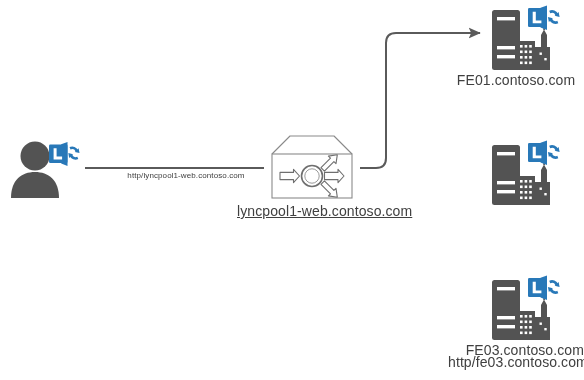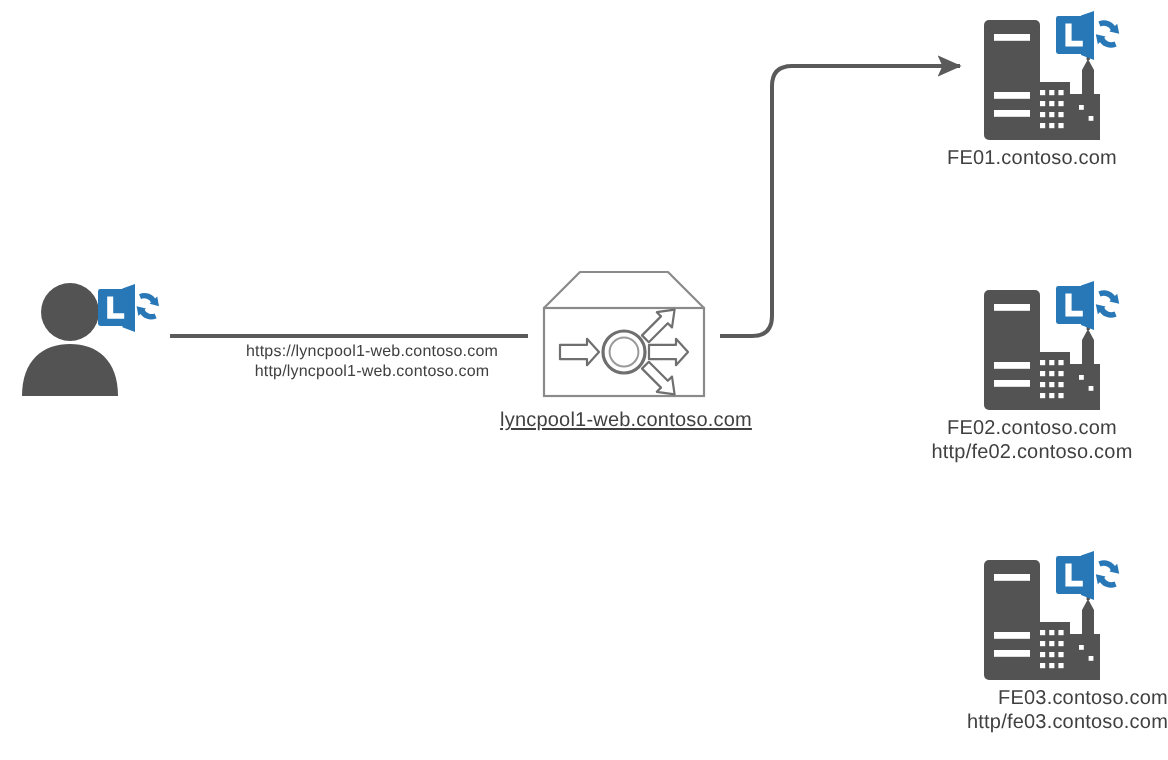--- a/index.html
+++ b/index.html
@@ -15,21 +15,21 @@
     width: 584px;
     height: 380px;
     background: #ffffff;
     overflow: hidden;
   }
   .abs { position: absolute; }
 
   
   .label {
     color: #404040;
-    font-size: 10px;
+    font-size: 14px;
     line-height: 12px;
     text-align: center;
     white-space: nowrap;
     letter-spacing: 0.1px;
   }
   .label.small {
     font-size: 8px;
     line-height: 10px;
   }
   .label .ln { display: block; }
@@ -96,21 +96,20 @@
           <path d="M70.6 10.2 L71.5 15.1 L66.8 13.9 Z"></path>
           <path d="M70.3 21.1 A6.4 6.4 0 0 1 61.6 17.7 L64.2 16.8
                    A3.9 3.9 0 0 0 69.3 18.7 Z"></path>
           <path d="M61.2 20.0 L60.3 15.1 L65.0 16.3 Z"></path>
         </g>
       </g>
     </svg>
   </div>
 
   <div class="abs label small lbl-client-urls">
-    <span class="ln">https://lyncpool1-web.contoso.com</span>
     <span class="ln">http/lyncpool1-web.contoso.com</span>
   </div>
 
   <div class="abs icon-lb">
     <svg viewBox="0 0 100 66">
 
       <path d="M10 20 L28 2 L72 2 L90 20" fill="#ffffff" stroke="#8a8a8a" stroke-width="1.1" stroke-linejoin="round"></path>
 
       <rect x="10" y="20" width="80" height="44" fill="#ffffff" stroke="#8a8a8a" stroke-width="1.1"></rect>
 
@@ -225,24 +224,20 @@
                    A4 4 0 0 0 62.2 9.3 Z"></path>
           <path d="M70.6 7.9 L71.6 12.9 L66.7 11.7 Z"></path>
           <path d="M70.3 19.2 A6.6 6.6 0 0 1 61.3 15.7 L64 14.8
                    A4 4 0 0 0 69.3 16.7 Z"></path>
           <path d="M60.9 18.1 L59.9 13.1 L64.8 14.3 Z"></path>
         </g>
       </g>
     </svg>
   </div>
 
-  <div class="abs label lbl-srv-2">
-    <span class="ln">FE02.contoso.com</span>
-    <span class="ln">http/fe02.contoso.com</span>
-  </div>
 
   <div class="abs icon-srv-3">
     <svg viewBox="0 0 76 68">
       <g>
         <rect x="4" y="6" width="28" height="60" rx="2.5" fill="#535353"></rect>
         <rect x="9" y="13" width="18" height="3.4" fill="#ffffff"></rect>
         <rect x="9" y="42" width="18" height="3.4" fill="#ffffff"></rect>
         <rect x="9" y="51" width="18" height="3.4" fill="#ffffff"></rect>
       </g>
 

